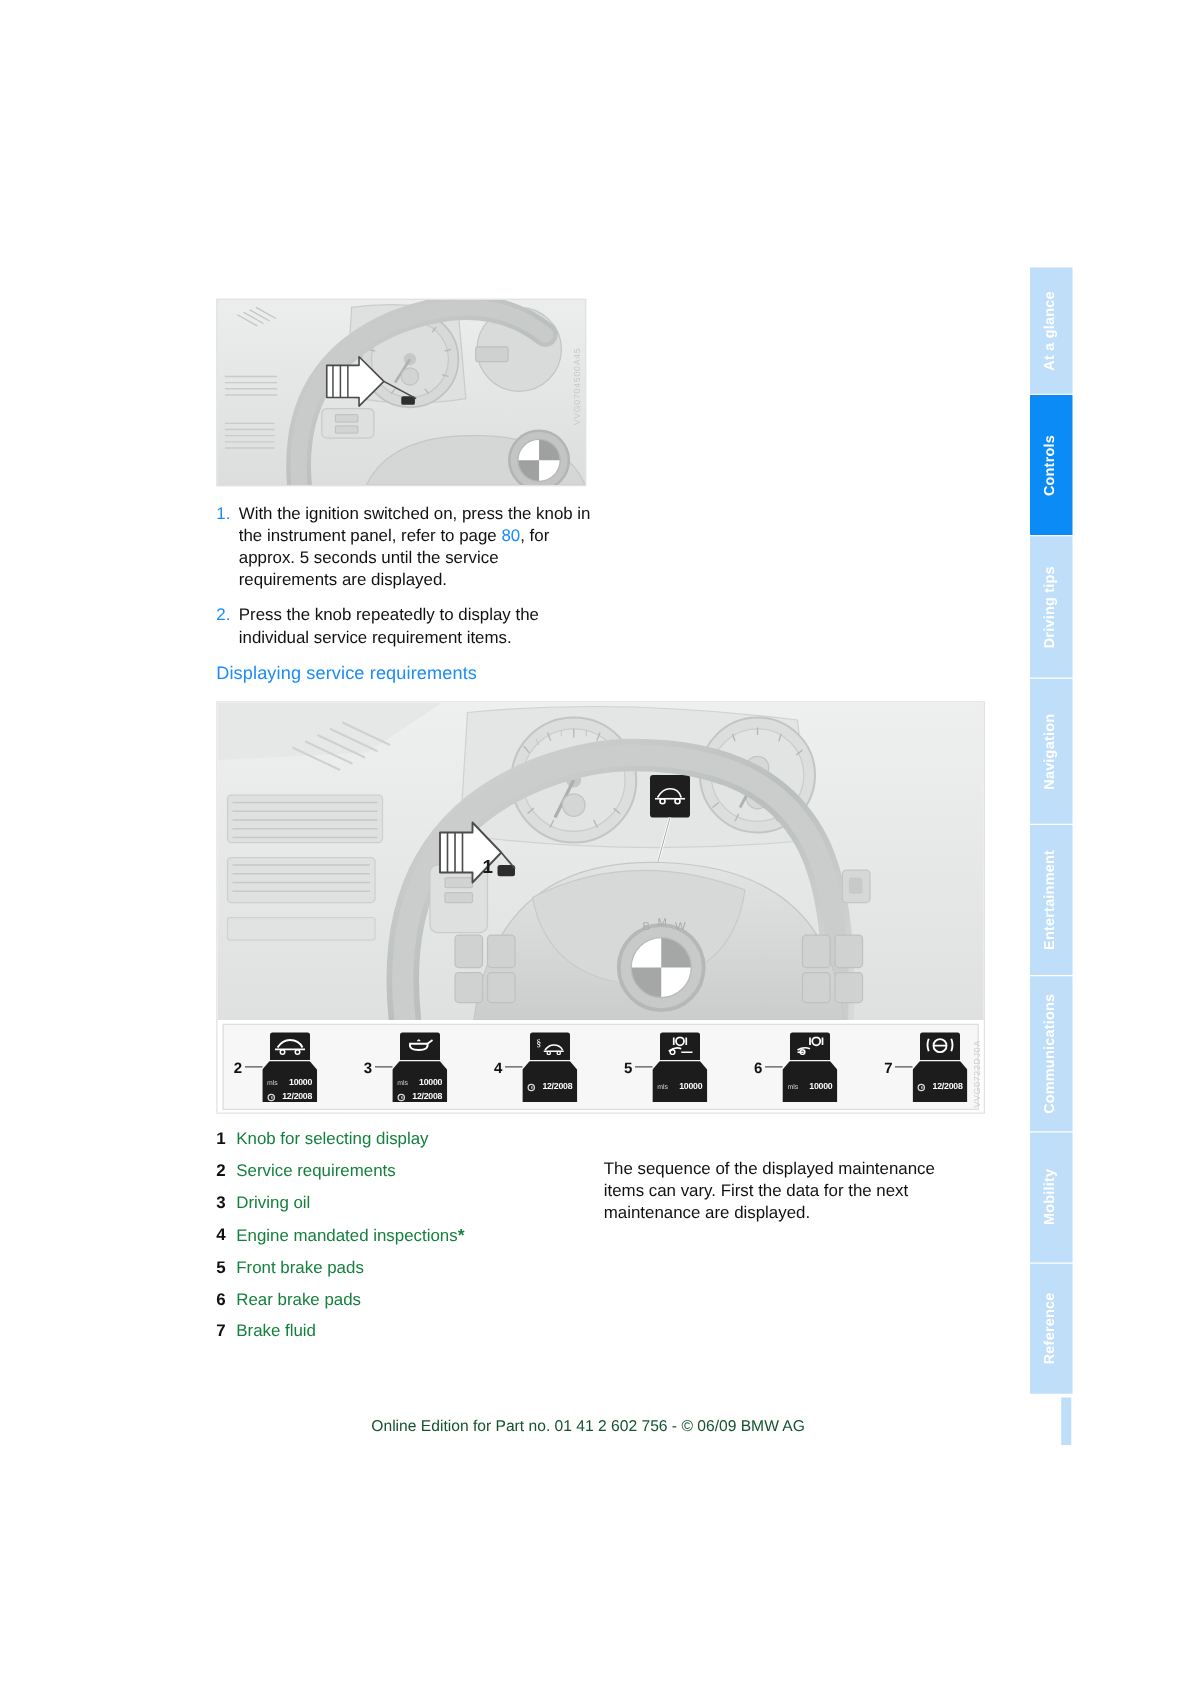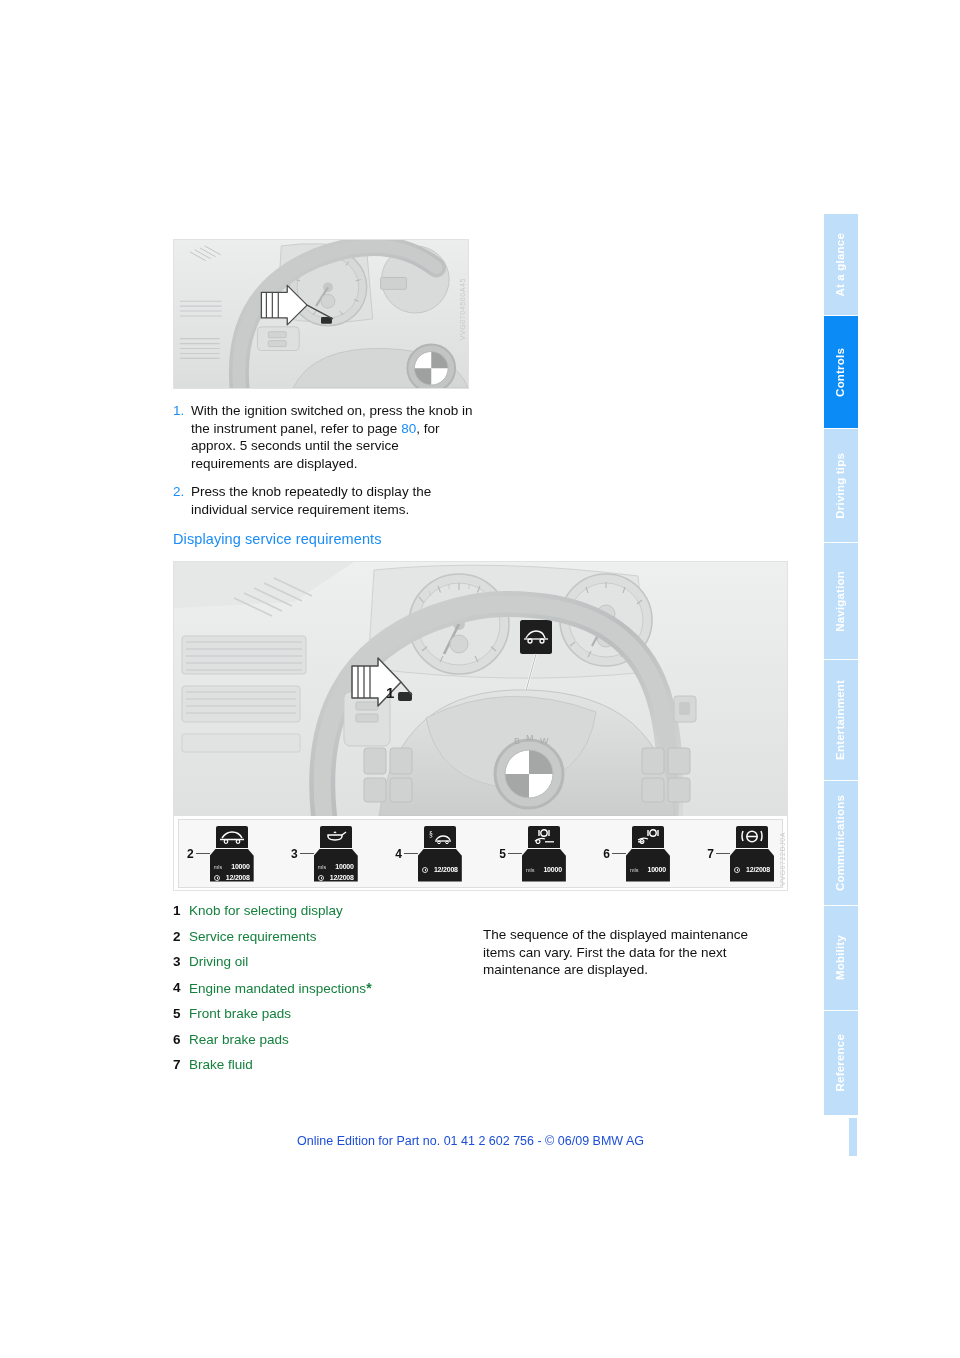--- a/index.html
+++ b/index.html
@@ -133,21 +133,21 @@
   }
 
   
   #pagenum{
     position:absolute; left:0px; top:1108px; width:615px;
     text-align:right; font-size:14px; color:#111;
     padding-right:20px;
   }
   #footer-line{
     position:absolute; left:0px; top:1134px; width:615px;
-    text-align:center; font-size:12.5px; color:#1d4ed8;
+    text-align:center; font-size:12.5px; color:#14532d;
     padding-right:20px;
   }
   #footer-bar{
     position:absolute; left:676px; top:1118px; width:8px; height:38px;
     background:#bedef9;
   }
 
   
   #watermark{
     position:absolute; left:661px; top:1312px;

